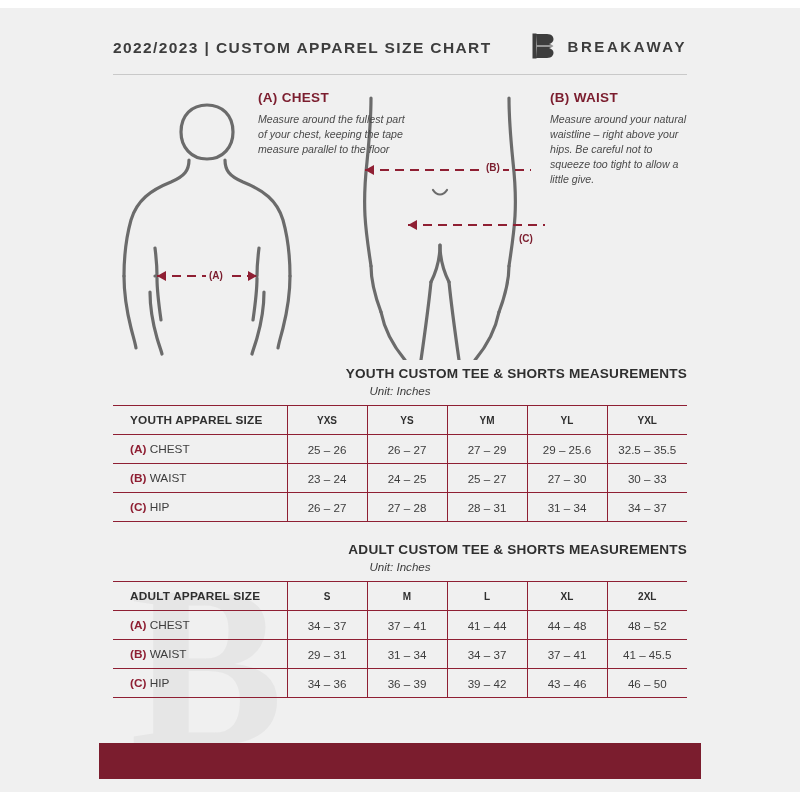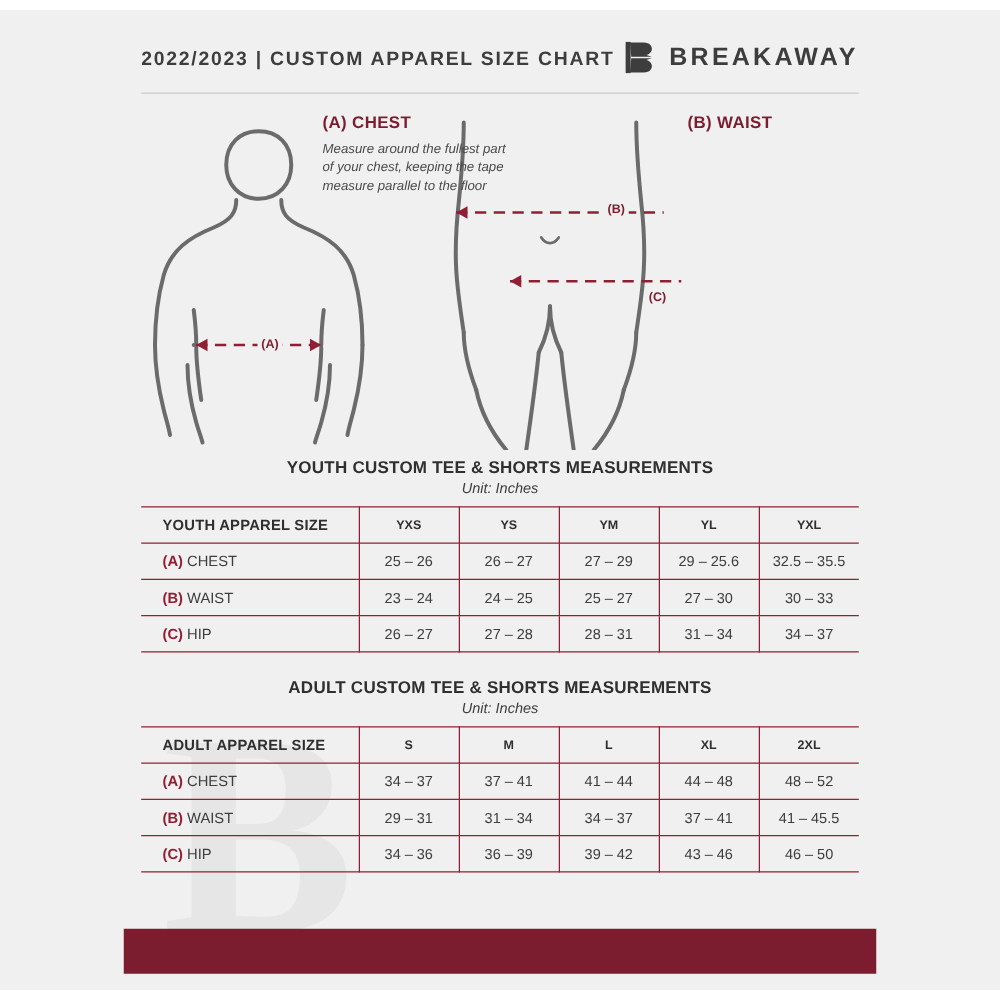--- a/index.html
+++ b/index.html
@@ -67,21 +67,21 @@
     display: flex;
     align-items: center;
     gap: 11px;
   }
   .brand-mark {
     width: 24px;
     height: 26px;
     position: relative;
   }
   .brand-name {
-    font-size: 20px;
+    font-size: 15px;
     font-weight: bold;
     letter-spacing: 2.6px;
     color: #3d3d3d;
   }
   .header-rule {
     position: absolute;
     left: 113px;
     top: 66px;
     width: 574px;
     height: 1px;
@@ -130,21 +130,21 @@
     background: #f0f0f0;
     padding: 0 3px;
   }
 
   
   .table-block { position: absolute; left: 113px; width: 574px; }
   #block-youth { top: 358px; }
   #block-adult { top: 534px; }
 
   .tbl-title {
-    text-align: center;
+    text-align: right;
     font-size: 13.6px;
     font-weight: bold;
     color: #2f2f2f;
     letter-spacing: 0.2px;
   }
   .tbl-unit {
     text-align: center;
     font-size: 11.6px;
     font-style: italic;
     color: #3d3d3d;
@@ -267,20 +267,21 @@
       <div class="marker-label" style="left:93px; top:190px;">(A)</div>
       <div class="marker-label" style="left:370px; top:82px;">(B)</div>
       <div class="marker-label" style="left:403px; top:153px;">(C)</div>
 
       <div class="callout" id="callout-chest">
         <div class="callout-title">(A) CHEST</div>
         <div class="callout-body">Measure around the fullest part of your chest, keeping the tape measure parallel to the floor</div>
       </div>
       <div class="callout" id="callout-waist">
         <div class="callout-title">(B) WAIST</div>
+        <div class="callout-body">Measure around your natural waistline – right above your hips. Be careful not to squeeze too tight to allow a little give.</div>
       </div>
     </div>
 
     <div class="table-block" id="block-youth">
       <div class="tbl-title">YOUTH CUSTOM TEE &amp; SHORTS MEASUREMENTS</div>
       <div class="tbl-unit">Unit: Inches</div>
       <table>
         <colgroup>
           <col style="width:174px">
             <col style="width:80px">

